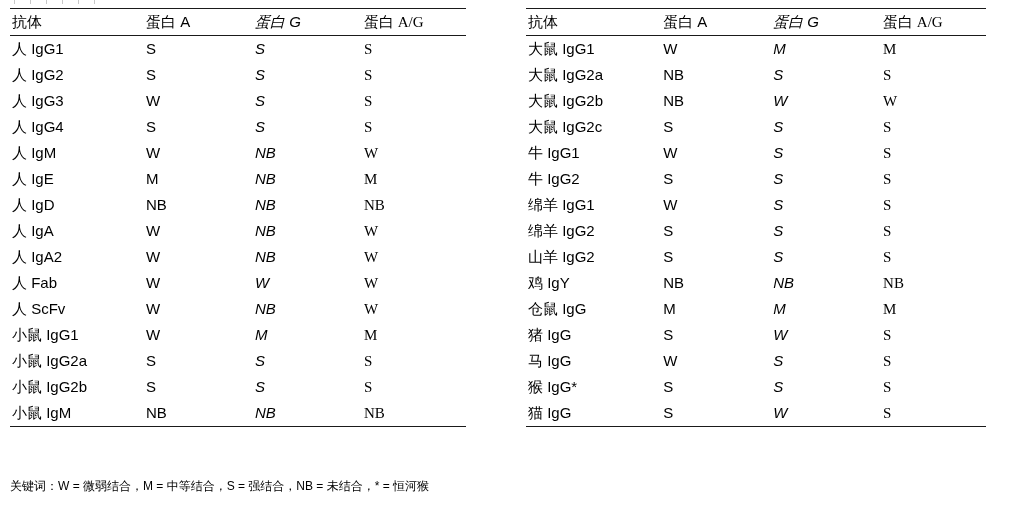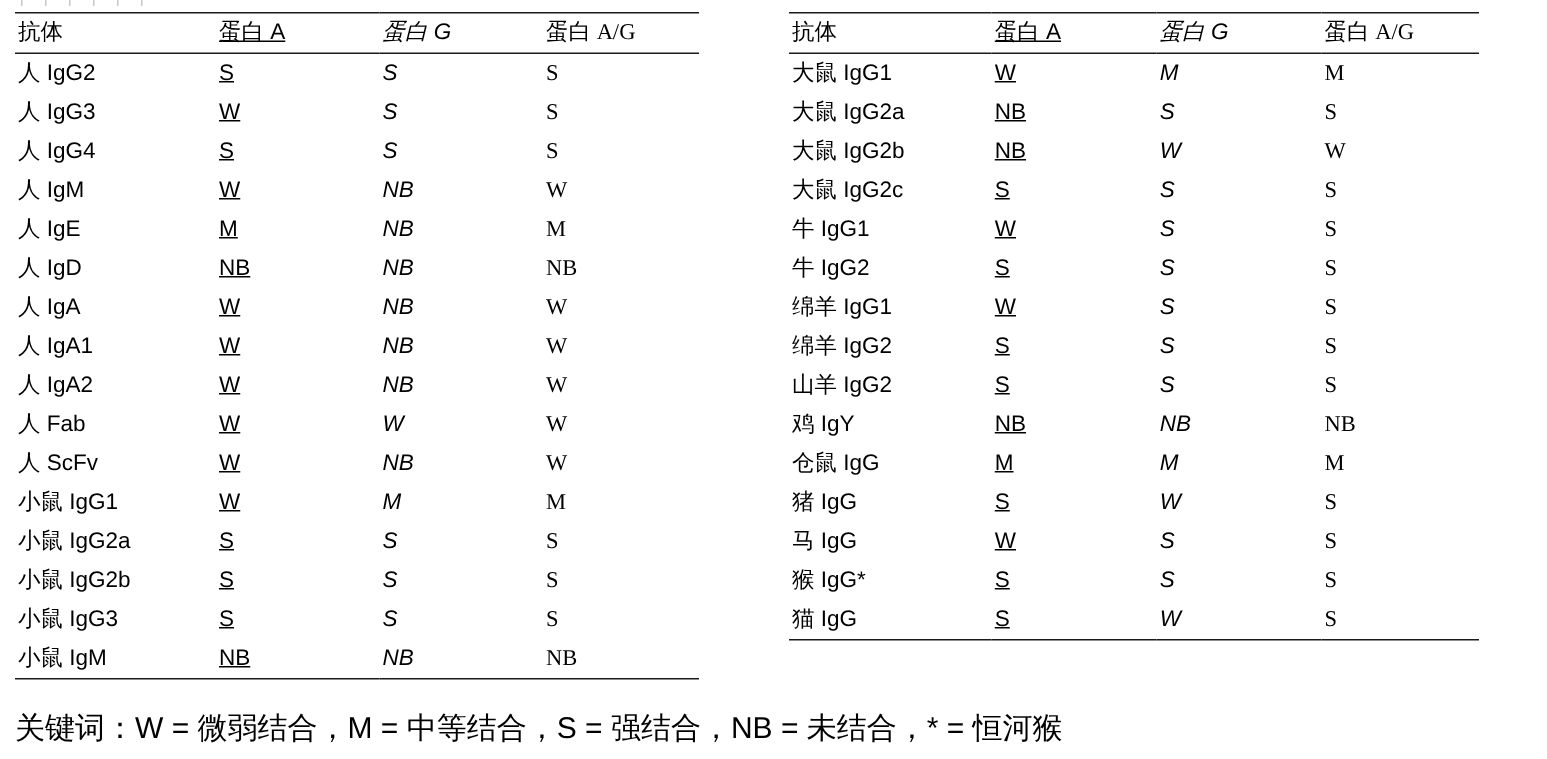--- a/index.html
+++ b/index.html
@@ -48,29 +48,29 @@
     border-top: 1px solid #1a1a1a;
     border-bottom: 1px solid #1a1a1a;
     padding-top: 5px;
     padding-bottom: 5px;
   }
   table.ab-table tbody tr:last-child td {
     border-bottom: 1px solid #1a1a1a;
   }
   
   .c0 { width: 130px; }
-  .c1 { width: 105px; text-decoration: underline; }
+  .c1 { width: 105px; }
   .c2 { width: 105px; font-style: italic; }
   .c3 { width: 100px; font-family: Liberation Serif, serif; }
 
   .footnote {
     position: absolute;
     left: 10px;
     bottom: 10px;
-    font-size: 20px;
+    font-size: 12px;
     line-height: 20px;
   }
   .topbar {
     position: absolute;
     top: 0;
     left: 0;
     width: 1031px;
     height: 4px;
     background: #ffffff;
   }
@@ -102,20 +102,26 @@
       <thead>
         <tr>
           <th class="c0">抗体</th>
           <th class="c1">蛋白 A</th>
           <th class="c2">蛋白 G</th>
           <th class="c3">蛋白 A/G</th>
         </tr>
       </thead>
       <tbody>
         <tr>
+          <td class="c0">人 IgG1</td>
+          <td class="c1">S</td>
+          <td class="c2">S</td>
+          <td class="c3">S</td>
+        </tr>
+        <tr>
           <td class="c0">人 IgG2</td>
           <td class="c1">S</td>
           <td class="c2">S</td>
           <td class="c3">S</td>
         </tr>
         <tr>
           <td class="c0">人 IgG3</td>
           <td class="c1">W</td>
           <td class="c2">S</td>
           <td class="c3">S</td>
@@ -144,26 +150,20 @@
           <td class="c2">NB</td>
           <td class="c3">NB</td>
         </tr>
         <tr>
           <td class="c0">人 IgA</td>
           <td class="c1">W</td>
           <td class="c2">NB</td>
           <td class="c3">W</td>
         </tr>
         <tr>
-          <td class="c0">人 IgA1</td>
-          <td class="c1">W</td>
-          <td class="c2">NB</td>
-          <td class="c3">W</td>
-        </tr>
-        <tr>
           <td class="c0">人 IgA2</td>
           <td class="c1">W</td>
           <td class="c2">NB</td>
           <td class="c3">W</td>
         </tr>
         <tr>
           <td class="c0">人 Fab</td>
           <td class="c1">W</td>
           <td class="c2">W</td>
           <td class="c3">W</td>
@@ -181,26 +181,20 @@
           <td class="c3">M</td>
         </tr>
         <tr>
           <td class="c0">小鼠 IgG2a</td>
           <td class="c1">S</td>
           <td class="c2">S</td>
           <td class="c3">S</td>
         </tr>
         <tr>
           <td class="c0">小鼠 IgG2b</td>
-          <td class="c1">S</td>
-          <td class="c2">S</td>
-          <td class="c3">S</td>
-        </tr>
-        <tr>
-          <td class="c0">小鼠 IgG3</td>
           <td class="c1">S</td>
           <td class="c2">S</td>
           <td class="c3">S</td>
         </tr>
         <tr>
           <td class="c0">小鼠 IgM</td>
           <td class="c1">NB</td>
           <td class="c2">NB</td>
           <td class="c3">NB</td>
         </tr>

